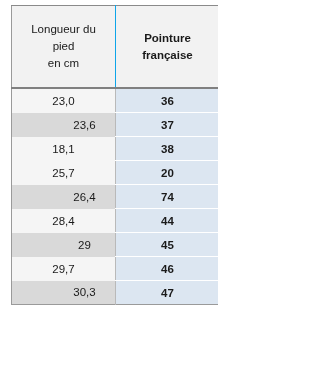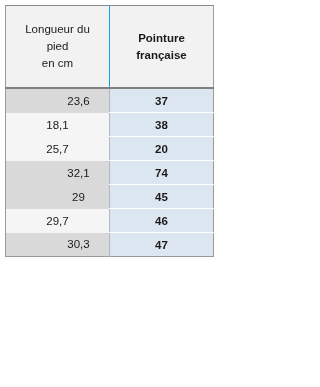--- a/index.html
+++ b/index.html
@@ -12,20 +12,21 @@
     width: 218px;
     height: 387px;
     overflow: hidden;
     font-family: "Liberation Sans", "DejaVu Sans", sans-serif;
   }
   #conversion-table-wrap {
     box-sizing: border-box;
     width: 218px;
     height: 387px;
     padding: 5px 5px 1px 5px;
+    margin-left: 6px;
   }
   table.conv {
     border-collapse: collapse;
     table-layout: fixed;
     width: 208px;
     border: 1px solid #9a9a9a;
     border-top: 1px solid #8a8a8a;
   }
   col.c-left  { width: 104px; }
   col.c-right { width: 104px; }
@@ -82,35 +83,43 @@
           <span class="hline">pied</span>
           <span class="hline">en cm</span>
         </th>
         <th class="hdr hdr-right">
           <span class="hline">Pointure</span>
           <span class="hline">française</span>
         </th>
       </tr>
     </thead>
     <tbody>
+      <tr>
+        <td class="cell col-left">23,0</td>
+        <td class="cell col-right">36</td>
+      </tr>
       <tr class="alt">
         <td class="cell col-left">23,6</td>
         <td class="cell col-right">37</td>
       </tr>
       <tr>
         <td class="cell col-left">18,1</td>
         <td class="cell col-right">38</td>
       </tr>
       <tr>
         <td class="cell col-left">25,7</td>
         <td class="cell col-right">20</td>
       </tr>
       <tr class="alt">
-        <td class="cell col-left">32,1</td>
+        <td class="cell col-left">26,4</td>
         <td class="cell col-right">74</td>
+      </tr>
+      <tr>
+        <td class="cell col-left">28,4</td>
+        <td class="cell col-right">44</td>
       </tr>
       <tr class="alt">
         <td class="cell col-left">29</td>
         <td class="cell col-right">45</td>
       </tr>
       <tr>
         <td class="cell col-left">29,7</td>
         <td class="cell col-right">46</td>
       </tr>
       <tr class="alt">

